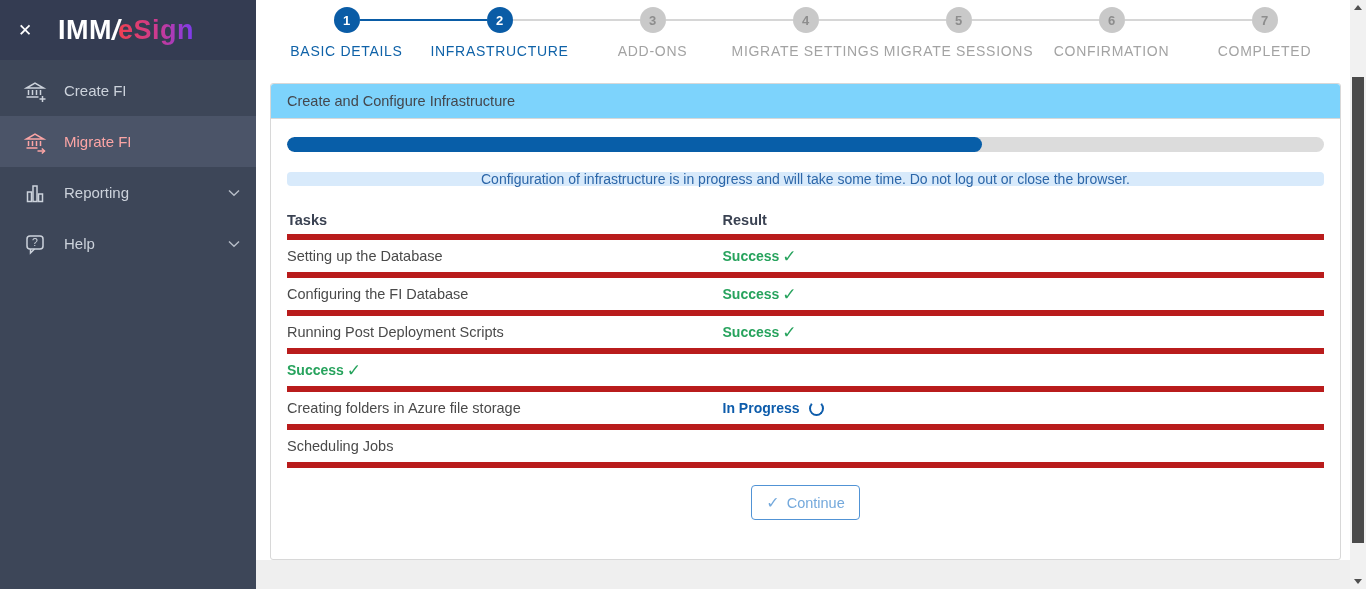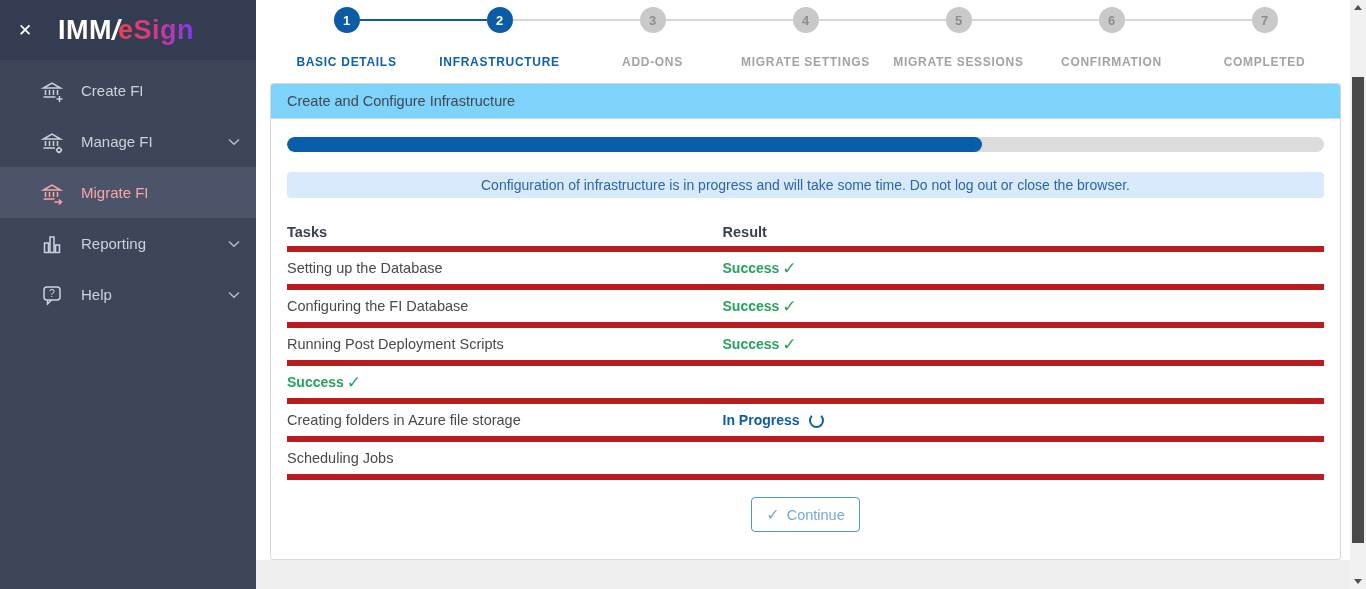--- a/index.html
+++ b/index.html
@@ -10,56 +10,56 @@
   
   .sidebar { position:absolute; left:0; top:0; width:256px; height:589px; background:#3d4658; z-index:3; }
   .brand { height:60px; background:#343c52; display:flex; align-items:center; padding:0 18px; }
   .close-icon { color:#ffffff; font-size:17px; width:26px; cursor:pointer; }
   .logo { font-size:27px; font-weight:bold; letter-spacing:0.5px; margin-left:14px; white-space:nowrap; }
   .logo .imm { color:#ffffff; }
   .logo .slash { color:#ffffff; font-style:italic; margin:0 -2px 0 0; }
   .logo .esign { background:linear-gradient(90deg,#ef4050 0%, #c93a96 55%, #7a3cf0 100%);
                  -webkit-background-clip:text; background-clip:text; color:transparent; }
   .nav { padding-top:5px; }
-  .nav-item { height:51px; display:flex; align-items:center; padding:0 16px 0 39px; color:#ccd2db; cursor:pointer; }
+  .nav-item { height:51px; display:flex; align-items:center; padding:0 16px 0 22px; color:#ccd2db; cursor:pointer; }
   .nav-item.active { background:#4b5468; color:#fca5a5; }
   .nav-icon { width:26px; height:26px; display:flex; align-items:center; justify-content:center; margin-right:16px; flex:0 0 26px; }
   .nav-label { font-size:15px; flex:1 1 auto; }
   .chev { flex:0 0 12px; opacity:.85; }
 
   
   .main { position:absolute; left:256px; top:0; width:1094px; height:589px; background:#ffffff; }
   .bottom-strip { position:absolute; left:0; top:560px; width:1094px; height:29px; background:#efefef; }
 
   
   .stepper { position:absolute; left:14px; top:0; width:1071px; height:70px; display:grid; grid-template-columns:repeat(7,1fr); }
   .step { position:relative; text-align:center; padding-top:7px; cursor:pointer; }
   .step .seg { position:absolute; top:19px; height:2px; background:#d6d6d6; }
   .step .seg-l { left:0; width:calc(50% - 13px); }
   .step .seg-r { left:calc(50% + 13px); right:0; }
   .step .seg.blue { background:#0a5ca6; }
   .circle { position:relative; width:26px; height:26px; border-radius:50%; margin:0 auto;
             display:flex; align-items:center; justify-content:center;
             font-size:13px; font-weight:bold; background:#c9c9c9; color:#8d8d8d; z-index:1; }
   .step.done .circle, .step.active .circle { background:#0a5ca6; color:#ffffff; }
-  .step-label { margin-top:22px; font-size:12px; font-weight:bold; letter-spacing:.7px; color:#a3a3a3; }
+  .step-label { margin-top:10px; font-size:14px; font-weight:normal; letter-spacing:.7px; color:#a3a3a3; }
   .step.done .step-label, .step.active .step-label { color:#0f62a8; }
 
   
   .panel { position:absolute; left:14px; top:83px; width:1071px; height:477px;
            background:#fff; border:1px solid #d8d8d8; border-radius:3px; }
   .panel-header { height:35px; background:#7dd3fc; border-bottom:1px solid #d8d8d8;
                   border-radius:3px 3px 0 0; display:flex; align-items:center; padding:0 16px;
                   font-size:14.5px; color:#44474d; }
   .panel-body { padding:0 16px; }
 
   .progress-track { margin-top:18px; height:15px; border-radius:8px; background:#dcdcdc; overflow:hidden; }
   .progress-fill { height:100%; border-radius:8px; background:#085ea8; width:0; }
 
-  .banner { margin-top:20px; height:26px; border-radius:4px; background:#d8eafb;
+  .banner { margin-top:20px; height:14px; border-radius:4px; background:#d8eafb;
             display:flex; align-items:center; justify-content:center;
             font-size:14px; color:#2c66a8; }
 
   .task-table { margin-top:20px; }
   .trow { display:flex; align-items:center; border-bottom:6px solid #b91c1c; height:38px; font-size:14.5px; color:#4a4a4a; }
   .trow.thead { height:34px; font-weight:bold; color:#3a4252; }
   .col-task { width:42%; }
   .col-result { flex:1; display:flex; align-items:center; }
   .status-success { color:#27a35d; font-weight:bold; font-size:14px; }
   .status-progress { color:#0d5cab; font-weight:bold; font-size:14px; }
@@ -103,41 +103,20 @@
             <line x1="13.5" y1="11" x2="13.5" y2="16"></line>
               <line x1="17.5" y1="11" x2="17.5" y2="16"></line>
             <line x1="3.5" y1="18" x2="15.5" y2="18"></line>
             <line x1="19.5" y1="17" x2="19.5" y2="23"></line>
               <line x1="16.5" y1="20" x2="22.5" y2="20"></line>
           </svg>
         </span>
         <span class="nav-label">Create FI</span>
       </div>
 
-      <div class="nav-item">
-        <span class="nav-icon">
-          <svg width="24" height="24" viewBox="0 0 24 24" fill="none" stroke="currentColor" stroke-width="1.5">
-            <path d="M3.5 9 L12 4.2 L20.5 9 Z"></path>
-            <line x1="5.5" y1="11" x2="5.5" y2="16"></line>
-              <line x1="9.5" y1="11" x2="9.5" y2="16"></line>
-            <line x1="13.5" y1="11" x2="13.5" y2="16"></line>
-              <line x1="17.5" y1="11" x2="17.5" y2="16"></line>
-            <line x1="3.5" y1="18" x2="15" y2="18"></line>
-            <circle cx="19" cy="20" r="2.1"></circle>
-            <line x1="19" y1="16.8" x2="19" y2="17.9"></line>
-              <line x1="19" y1="22.1" x2="19" y2="23.2"></line>
-            <line x1="15.8" y1="20" x2="16.9" y2="20"></line>
-              <line x1="21.1" y1="20" x2="22.2" y2="20"></line>
-          </svg>
-        </span>
-        <span class="nav-label">Manage FI</span>
-        <svg class="chev" width="12" height="8" viewBox="0 0 12 8" fill="none" stroke="currentColor" stroke-width="1.4">
-            <polyline points="1,1.5 6,6.3 11,1.5"></polyline>
-          </svg>
-      </div>
 
       <div class="nav-item active">
         <span class="nav-icon">
           <svg width="24" height="24" viewBox="0 0 24 24" fill="none" stroke="currentColor" stroke-width="1.5">
             <path d="M3.5 9 L12 4.2 L20.5 9 Z"></path>
             <line x1="5.5" y1="11" x2="5.5" y2="16"></line>
               <line x1="9.5" y1="11" x2="9.5" y2="16"></line>
             <line x1="13.5" y1="11" x2="13.5" y2="16"></line>
               <line x1="17.5" y1="11" x2="17.5" y2="16"></line>
             <line x1="3.5" y1="18" x2="14.5" y2="18"></line>

